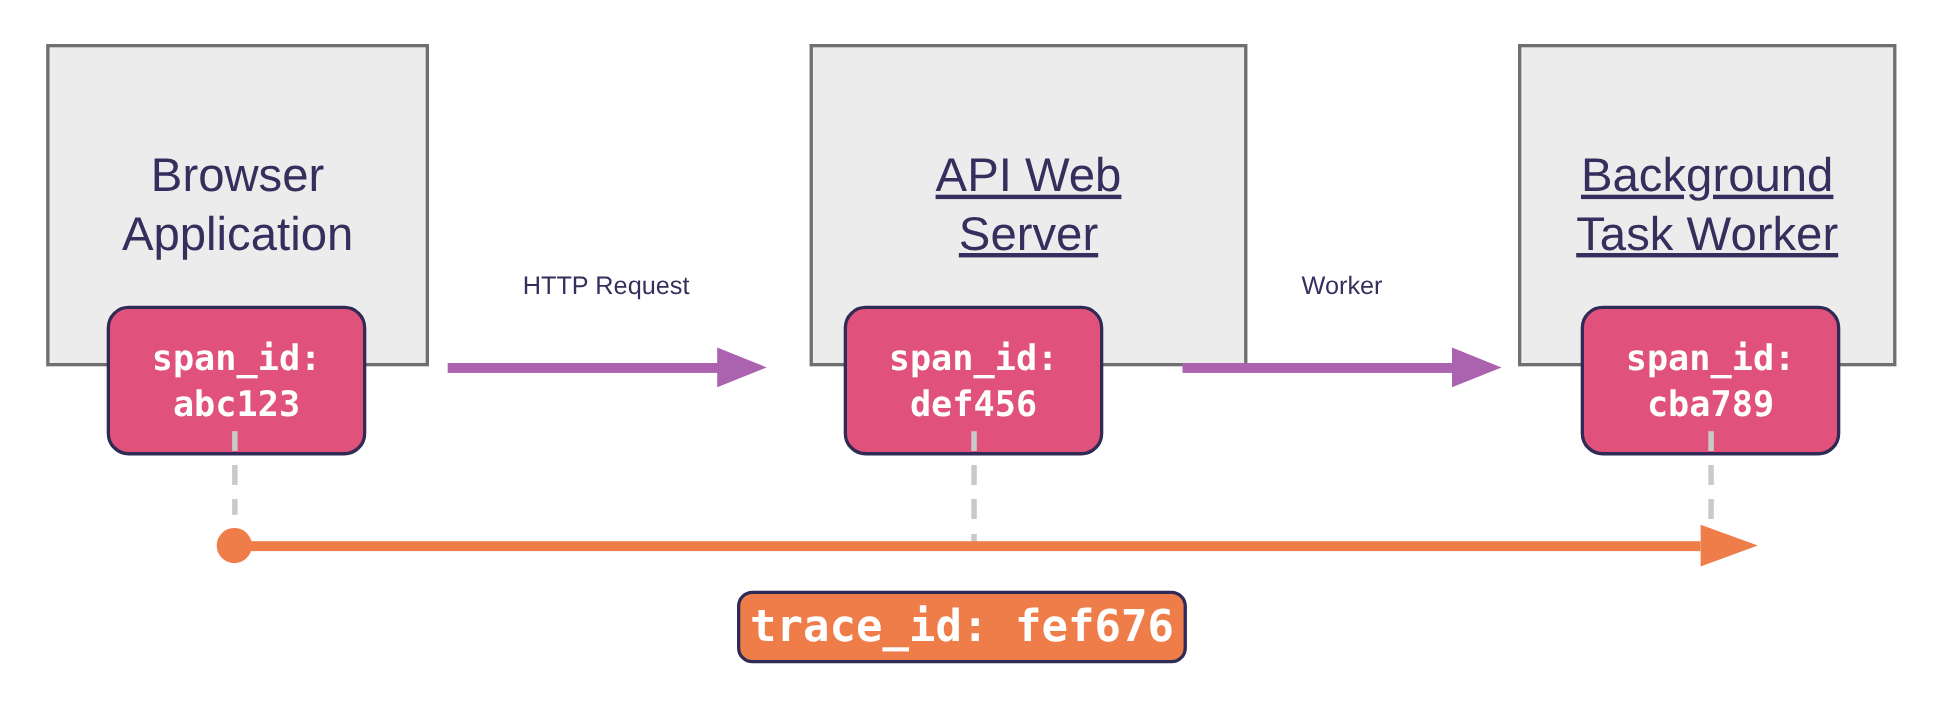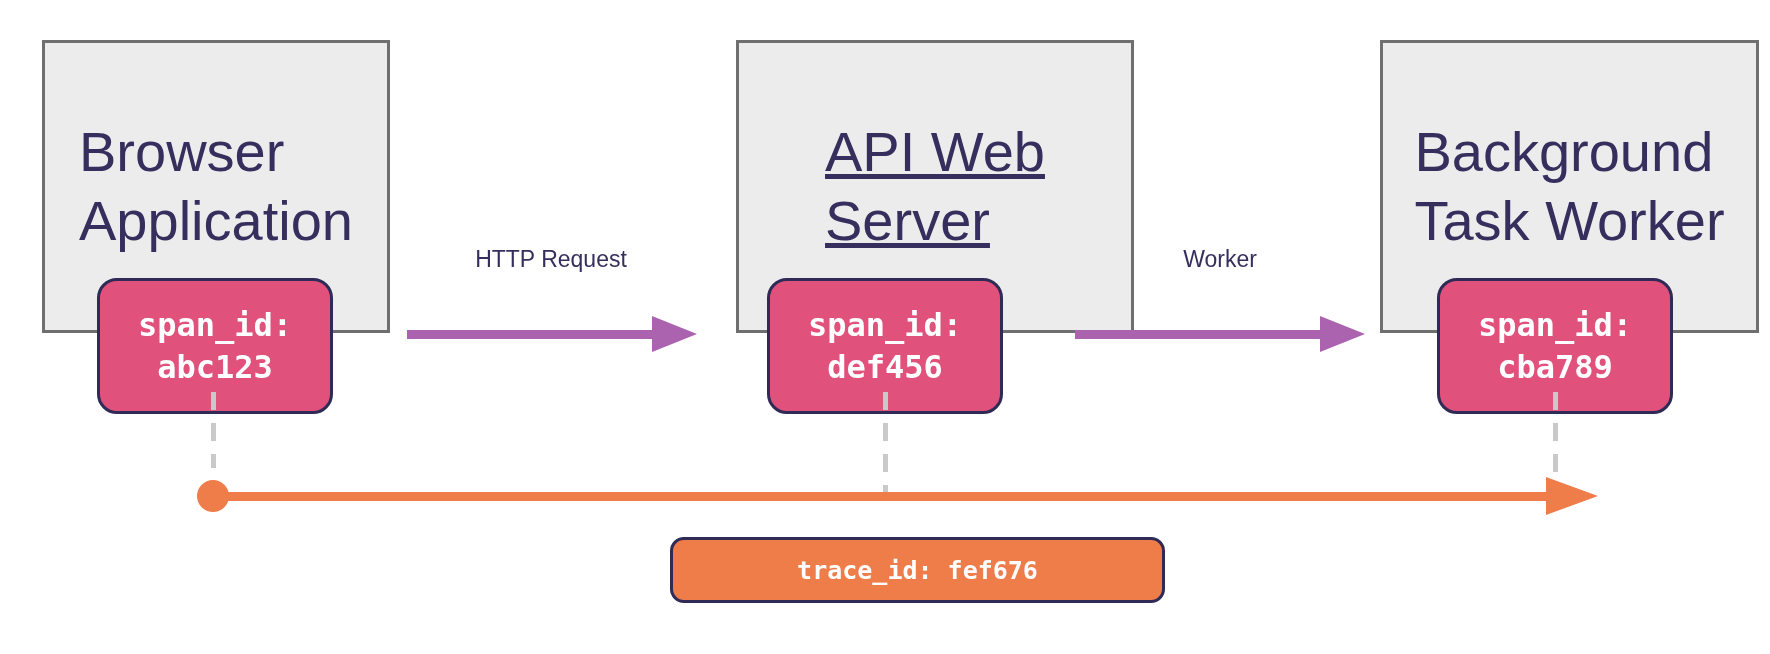--- a/index.html
+++ b/index.html
@@ -16,30 +16,30 @@
   .node {
     position: absolute;
     top: 40px;
     height: 293px;
     background: #ececec;
     border: 3px solid #6f6f6f;
     box-sizing: border-box;
     display: flex;
     align-items: center;
     justify-content: center;
-    text-align: left;
+    text-align: center;
     color: #362e5c;
-    font-size: 56px;
+    font-size: 43px;
     font-weight: 500;
     line-height: 1.23;
     white-space: pre-line;
   }
   .node-1 { left: 42px;   width: 348px; }
   .node-2 { left: 736px;  width: 398px; text-decoration: underline; }
-  .node-3 { left: 1380px; width: 379px; }
+  .node-3 { left: 1380px; width: 344px; text-decoration: underline; }
 
   
   .span-badge {
     position: absolute;
     top: 278px;
     width: 236px;
     height: 136px;
     box-sizing: border-box;
     background: #e0517b;
     border: 3px solid #2f2a56;
@@ -122,29 +122,29 @@
     width: 0; height: 0;
     border-top: 19px solid transparent;
     border-bottom: 19px solid transparent;
     border-left: 52px solid #ef7d4a;
   }
 
   
   .trace-badge {
     position: absolute;
     left: 670px; top: 537px;
-    width: 495px; height: 66px;
+    width: 409px; height: 66px;
     box-sizing: border-box;
     background: #ef7d4a;
     border: 3px solid #2f2a56;
     border-radius: 14px;
     color: #ffffff;
     font-family: "DejaVu Sans Mono", "Liberation Mono", monospace;
     font-weight: 700;
-    font-size: 25px;
+    font-size: 40px;
     display: flex;
     align-items: center;
     justify-content: center;
     white-space: nowrap;
   }
 </style>
 </head>
 <body>
 
 <div class="canvas">

